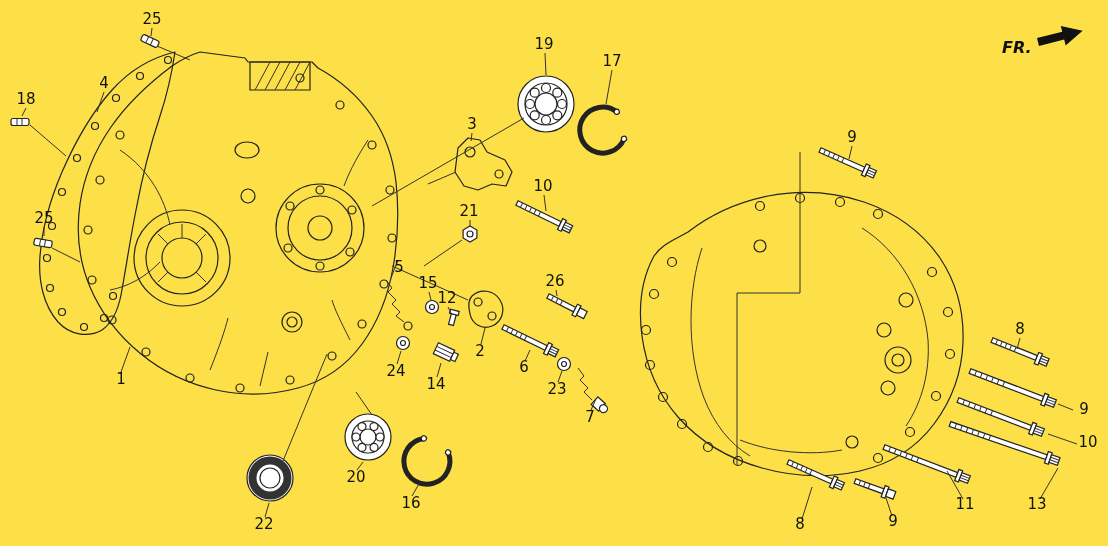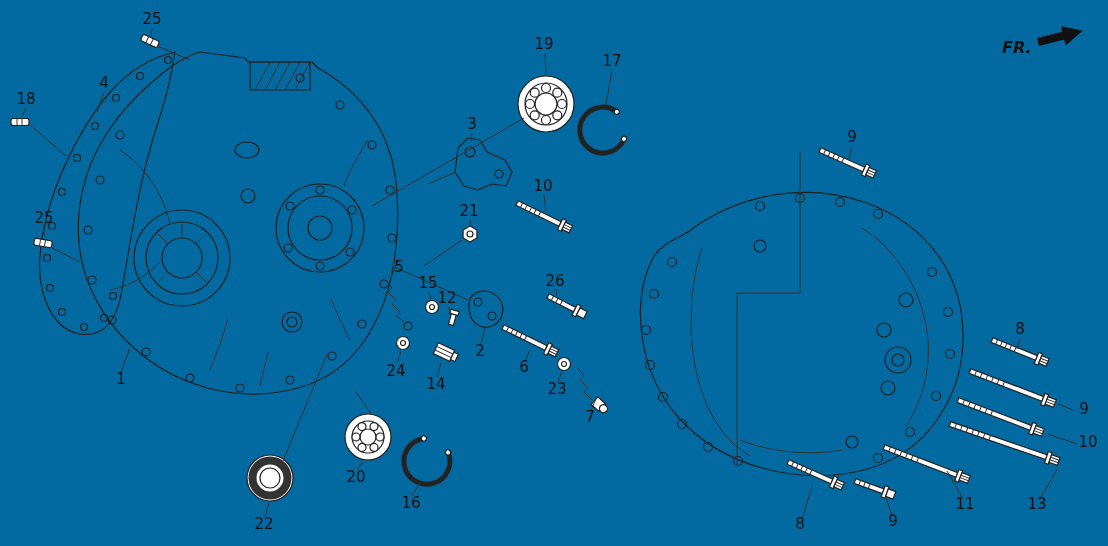--- a/index.html
+++ b/index.html
@@ -1,17 +1,17 @@
 <!DOCTYPE html>
 <html><head>
 <meta charset="utf-8">
 <style>
   html,body{margin:0;padding:0;background:#fff;}
   body{width:1108px;height:546px;overflow:hidden;}
-  .canvas{position:relative;width:1108px;height:546px;background:#0369a1;}
+  .canvas{position:relative;width:1108px;height:546px;background:#fde047;}
   svg{display:block;}
   .ln{stroke:#222;stroke-width:1.2;fill:none;stroke-linecap:round;stroke-linejoin:round;}
   .thin{stroke:#333;stroke-width:1;fill:none;}
   .fillw{fill:#fff;stroke:#222;stroke-width:1.2;}
   .callout{font-family:"DejaVu Sans",sans-serif;font-size:15px;fill:#111;text-anchor:middle;}
   .frtxt{font-family:"DejaVu Sans",sans-serif;font-size:16px;font-weight:bold;font-style:italic;fill:#111;}
 </style>
 </head>
 <body>
 

